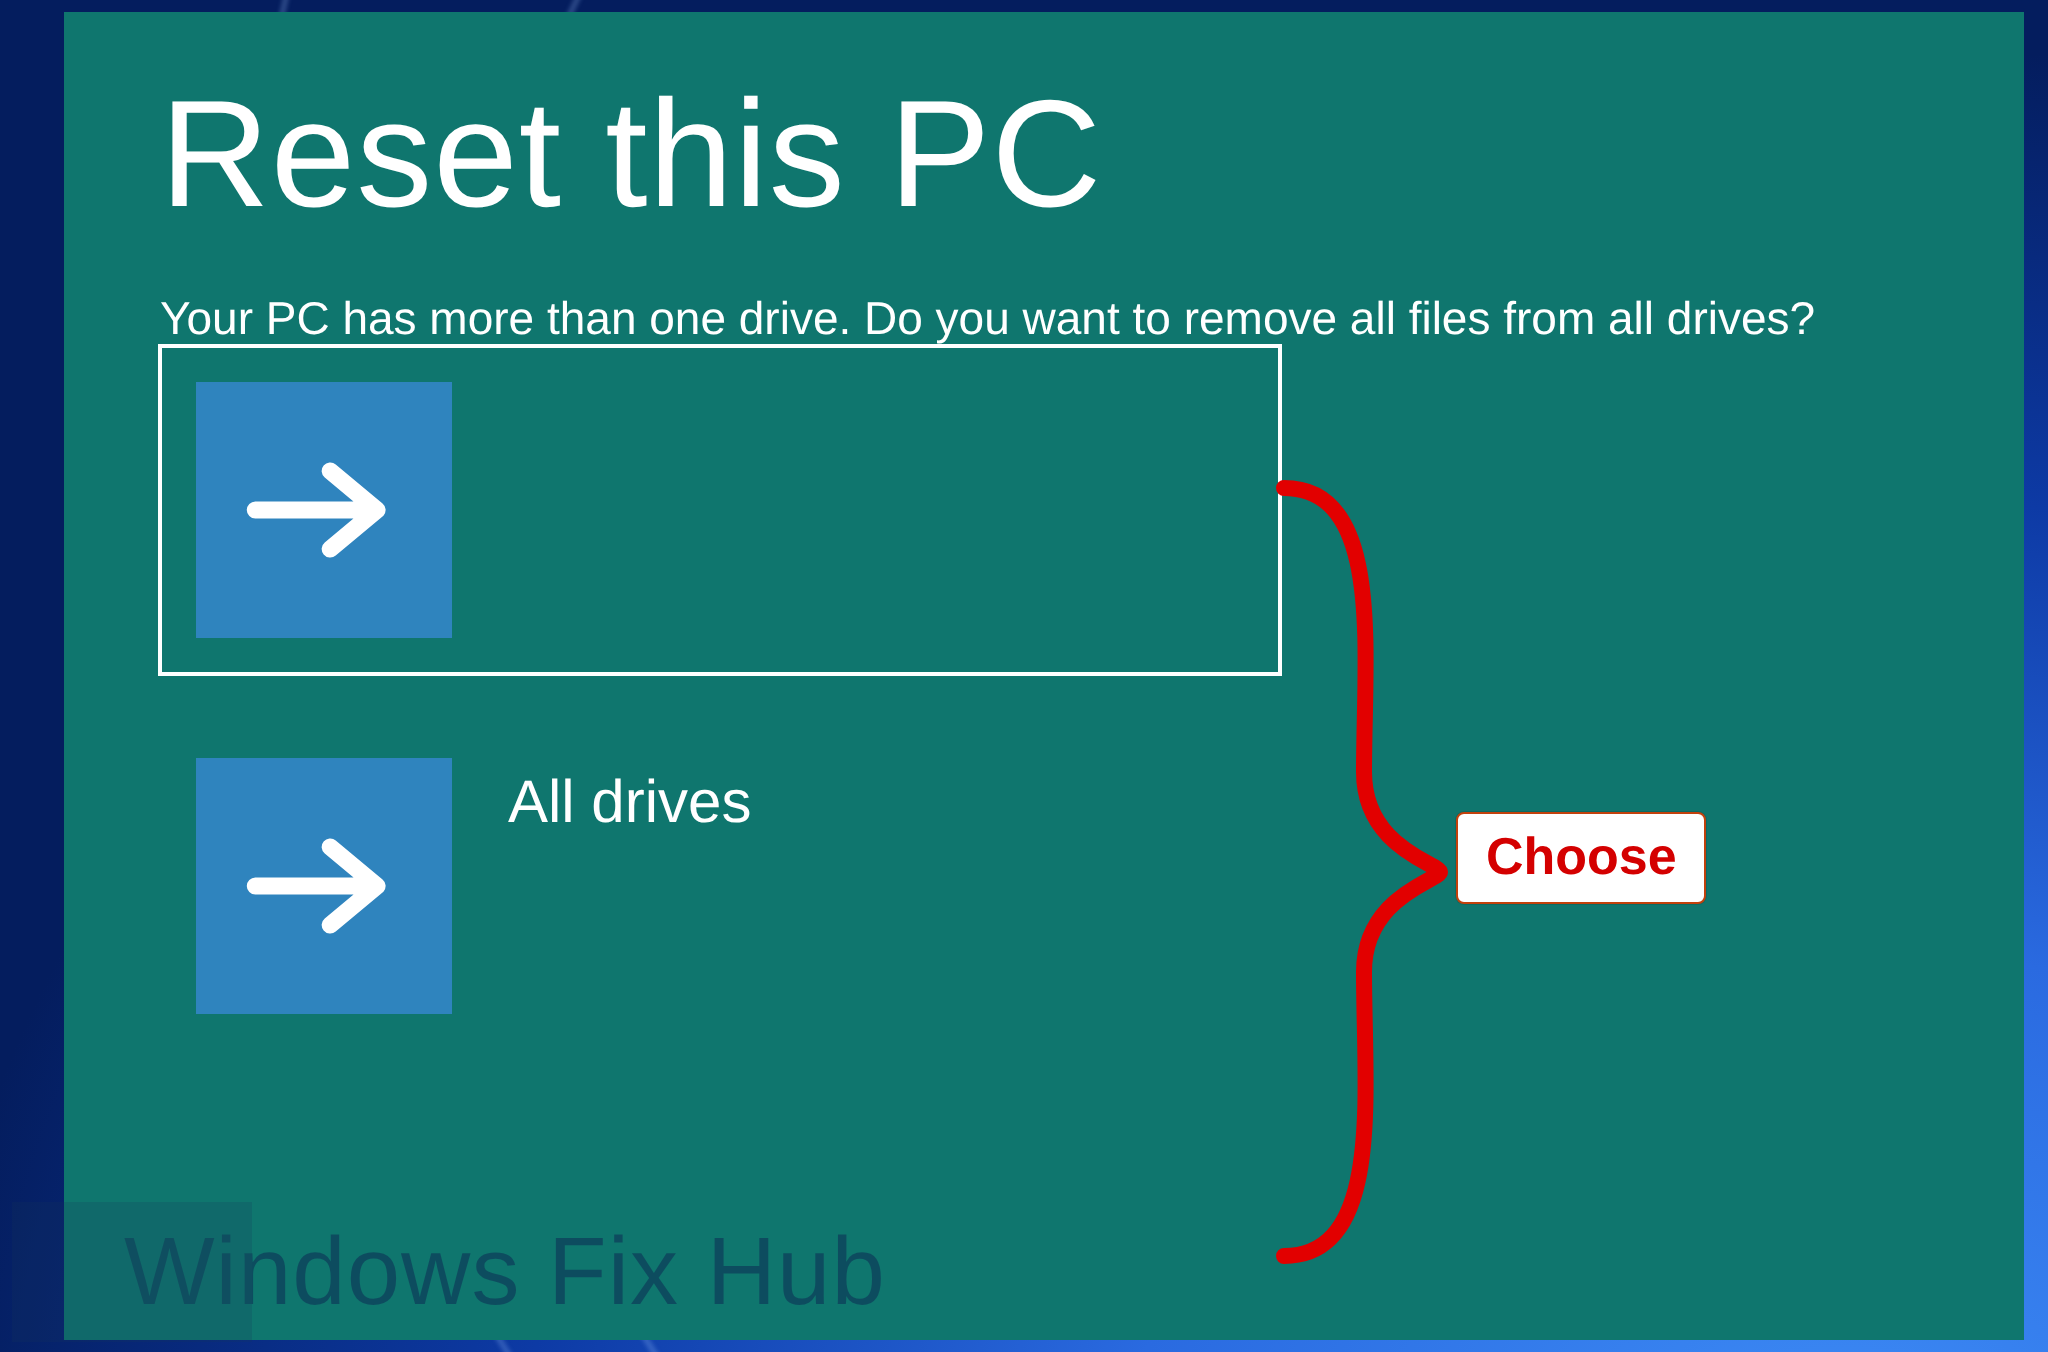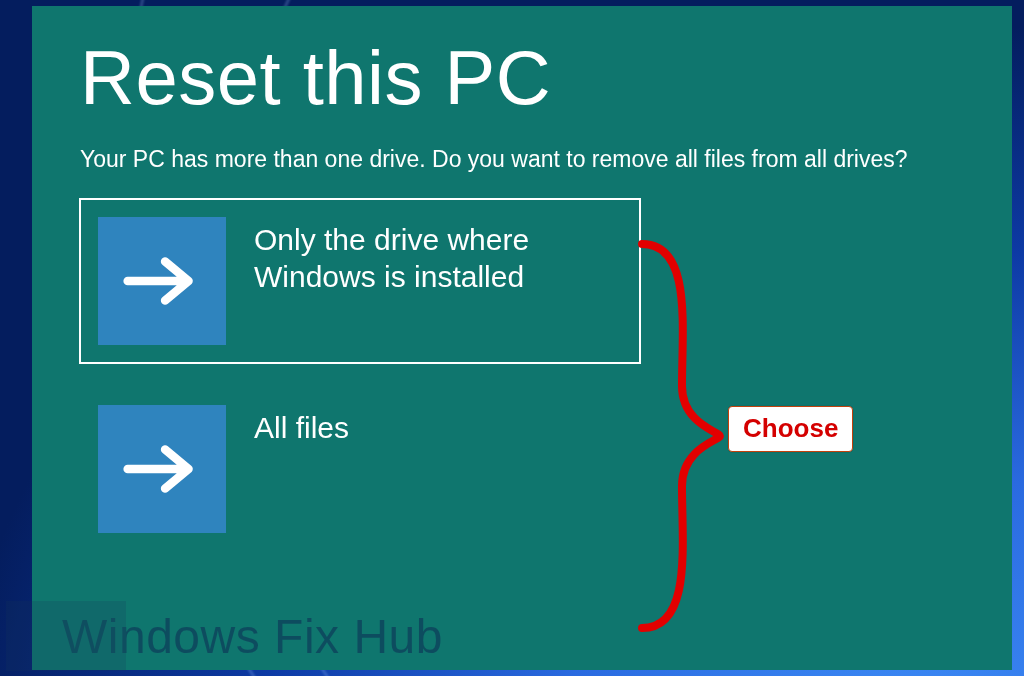--- a/index.html
+++ b/index.html
@@ -48,21 +48,20 @@
     font-size: 76px;
     font-weight: 200;
     letter-spacing: .5px;
     margin: 0 0 28px 0;
     line-height: 1.05;
   }
 
   .prompt {
     font-size: 23px;
     font-weight: 300;
-    margin-bottom: 26px;
   }
 
   
   .option {
     display: flex;
     align-items: flex-start;
     gap: 28px;
     width: 560px;
     padding: 18px 22px 18px 18px;
     margin-bottom: 24px;
@@ -148,30 +147,29 @@
   <h1 class="title">Reset this PC</h1>
 
   <div class="prompt">Your PC has more than one drive. Do you want to remove all files from all drives?</div>
 
   <div class="option selected">
     <div class="arrow-tile">
       <svg viewBox="0 0 100 70">
         <path d="M6 35 H74 M54 10 L84 35 L54 60" fill="none" stroke="#fff" stroke-width="11" stroke-linecap="round" stroke-linejoin="round"></path>
       </svg>
     </div>
-    <div class="option-label">Only the drive where Windows is installed</div>
   </div>
 
   <div class="option">
     <div class="arrow-tile">
       <svg viewBox="0 0 100 70">
         <path d="M6 35 H74 M54 10 L84 35 L54 60" fill="none" stroke="#fff" stroke-width="11" stroke-linecap="round" stroke-linejoin="round"></path>
       </svg>
     </div>
-    <div class="option-label">All files</div>
+    <div class="option-label">All drives</div>
   </div>
 
 </div>
 
 <div class="annotation">
   <svg width="110" height="400" viewBox="0 0 110 400">
     <path d="M20 8
              C70 8 60 90 60 150
              C60 188 98 196 98 200
              C98 204 60 212 60 250

